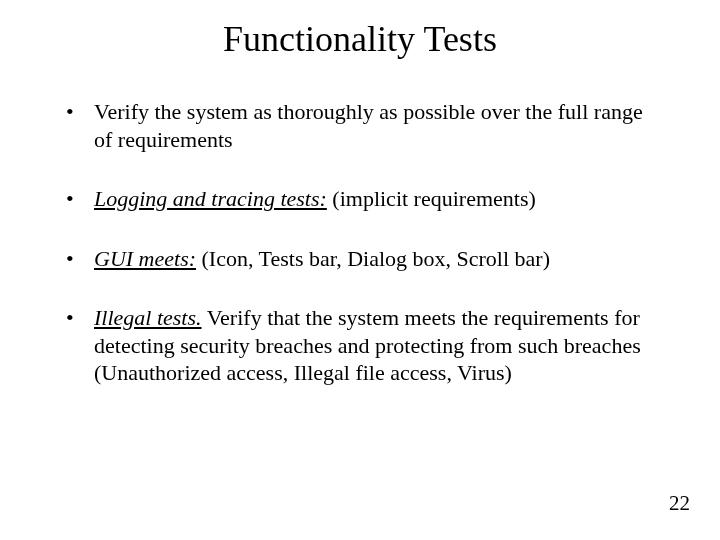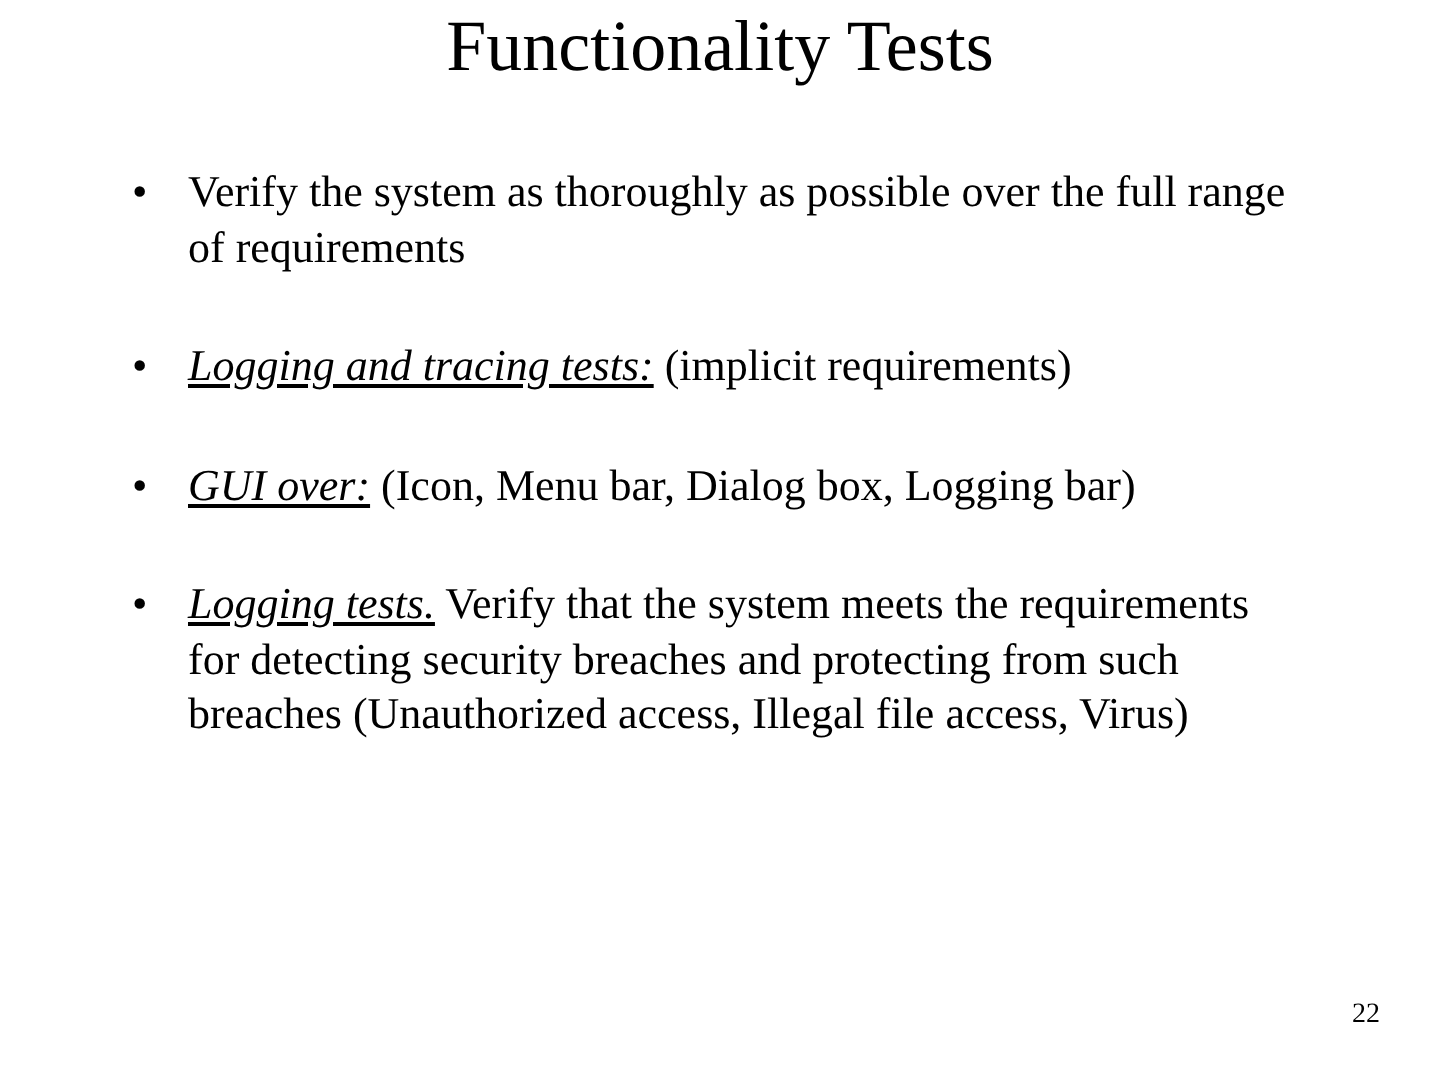--- a/index.html
+++ b/index.html
@@ -14,21 +14,21 @@
   .slide {
     position: relative;
     width: 720px;
     height: 540px;
     box-sizing: border-box;
   }
   .title {
     text-align: center;
     font-size: 36px;
     font-weight: normal;
-    padding-top: 2px;
+    padding-top: 18px;
     margin: 0;
   }
   ul.bullets {
     list-style: none;
     margin: 38px 12px 0 0;
     padding: 0 54px 0 66px;
   }
   ul.bullets > li {
     position: relative;
     font-size: 22px;
@@ -44,38 +44,38 @@
     font-size: 22px;
   }
   .u {
     text-decoration: underline;
     font-style: italic;
   }
   .page-num {
     position: absolute;
     right: 30px;
     bottom: 24px;
-    font-size: 14px;
+    font-size: 21px;
   }
 </style>
 </head>
 <body>
 
 <div class="slide">
   <h1 class="title">Functionality Tests</h1>
 
   <ul class="bullets">
     <li>
       <span>Verify the system as thoroughly as possible over the full range of requirements</span>
     </li>
     <li>
       <span class="u">Logging and tracing tests:</span><span> (implicit requirements)</span>
     </li>
     <li>
-      <span class="u">GUI over:</span><span> (Icon, Menu bar, Dialog box, Logging bar)</span>
+      <span class="u">GUI meets:</span><span> (Icon, Tests bar, Dialog box, Scroll bar)</span>
     </li>
     <li>
-      <span class="u">Logging tests.</span><span> Verify that the system meets the requirements for detecting security breaches and protecting from such breaches (Unauthorized access, Illegal file access, Virus)</span>
+      <span class="u">Illegal tests.</span><span> Verify that the system meets the requirements for detecting security breaches and protecting from such breaches (Unauthorized access, Illegal file access, Virus)</span>
     </li>
   </ul>
 
   <div class="page-num">22</div>
 </div>
 
 </body></html>

